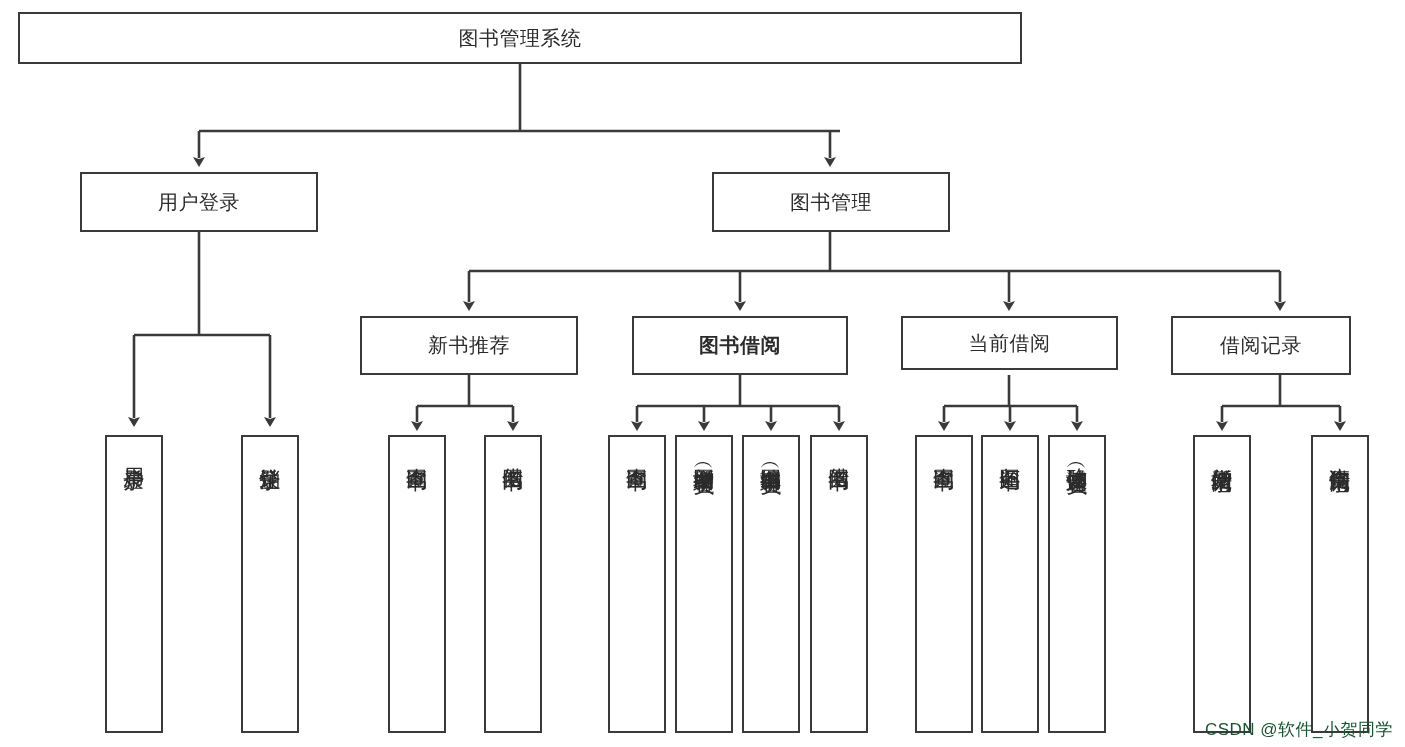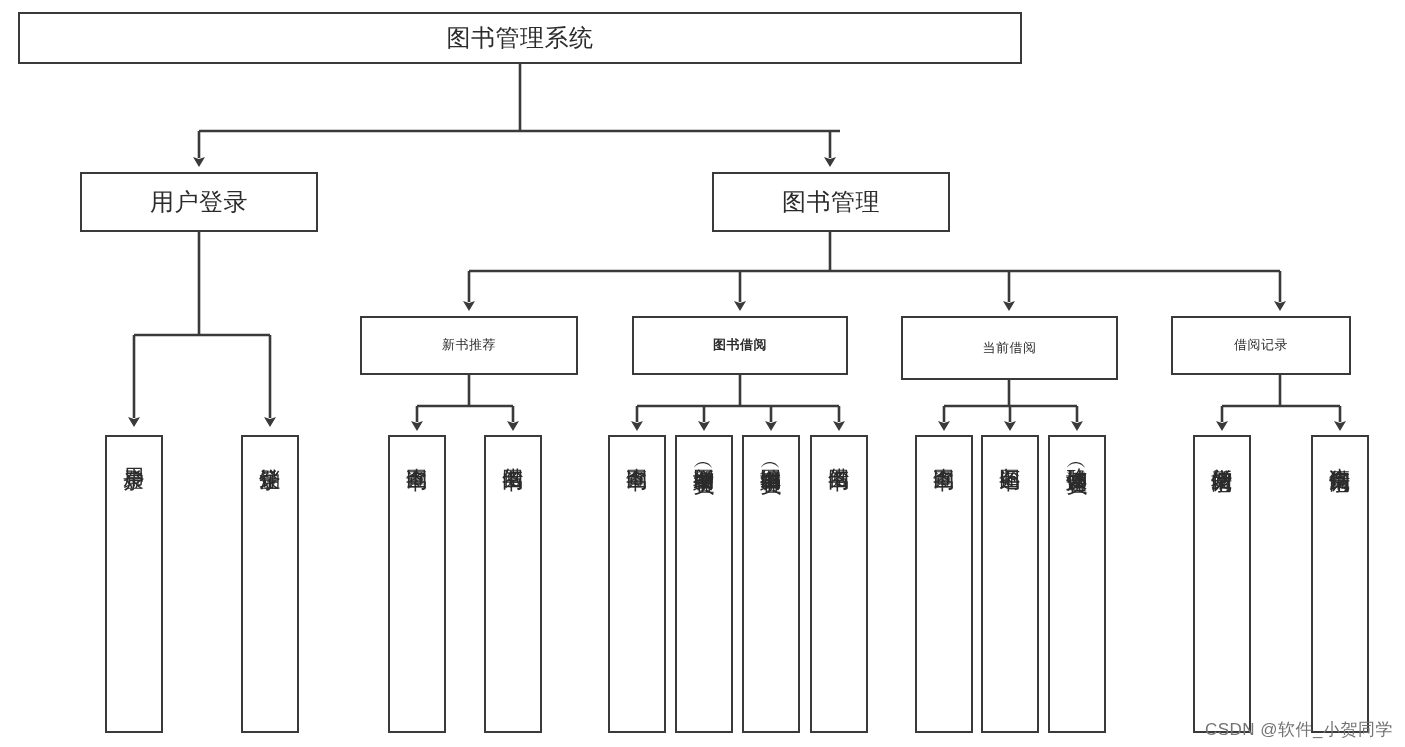--- a/index.html
+++ b/index.html
@@ -15,27 +15,27 @@
     box-sizing:border-box;
     background:#ffffff;
     border:2px solid #3a3a3a;
     display:flex;
     align-items:center;
     justify-content:center;
     color:#2b2b2b;
   }
   .node-box.root{border-width:2px;}
   .node-label{
-    font-size:24px;
+    font-size:20px;
     line-height:1.15;
     letter-spacing:0.5px;
     white-space:nowrap;
     color:#2b2b2b;
   }
-  .node-box.lvl2 .node-label{font-size:13px;}
+  .node-box.lvl2 .node-label{font-size:20px;}
 
   .leaf-box{
     position:absolute;
     box-sizing:border-box;
     background:#ffffff;
     border:2px solid #3a3a3a;
     overflow:hidden;
   }
   .leaf-label{
     position:absolute;
@@ -49,21 +49,21 @@
     letter-spacing:1px;
     color:#2b2b2b;
     white-space:nowrap;
   }
 
   .watermark{
     position:absolute;
     right:12px;
     bottom:6px;
     font-size:17px;
-    color:#737373;
+    color:#14532d;
     white-space:nowrap;
     letter-spacing:0.5px;
   }
 </style>
 </head>
 <body>
 
 <div id="diagram-root">
 
   <svg id="tree" viewBox="0 0 1405 747">
@@ -126,21 +126,21 @@
   <div class="node-box" style="left:712px;top:172px;width:238px;height:60px;">
     <span class="node-label">图书管理</span>
   </div>
 
   <div class="node-box lvl2" style="left:360px;top:316px;width:218px;height:59px;">
     <span class="node-label">新书推荐</span>
   </div>
   <div class="node-box lvl2" style="left:632px;top:316px;width:216px;height:59px;font-weight:bold;">
     <span class="node-label">图书借阅</span>
   </div>
-  <div class="node-box lvl2" style="left:901px;top:316px;width:217px;height:64px;align-items:center;">
+  <div class="node-box lvl2" style="left:901px;top:316px;width:217px;height:54px;align-items:center;">
     <span class="node-label">当前借阅</span>
   </div>
   <div class="node-box lvl2" style="left:1171px;top:316px;width:180px;height:59px;">
     <span class="node-label">借阅记录</span>
   </div>
 
   <div class="leaf-box" style="left:105px;top:435px;width:58px;height:298px;">
     <span class="leaf-label">用户登录</span>
   </div>
   <div class="leaf-box" style="left:241px;top:435px;width:58px;height:298px;">

